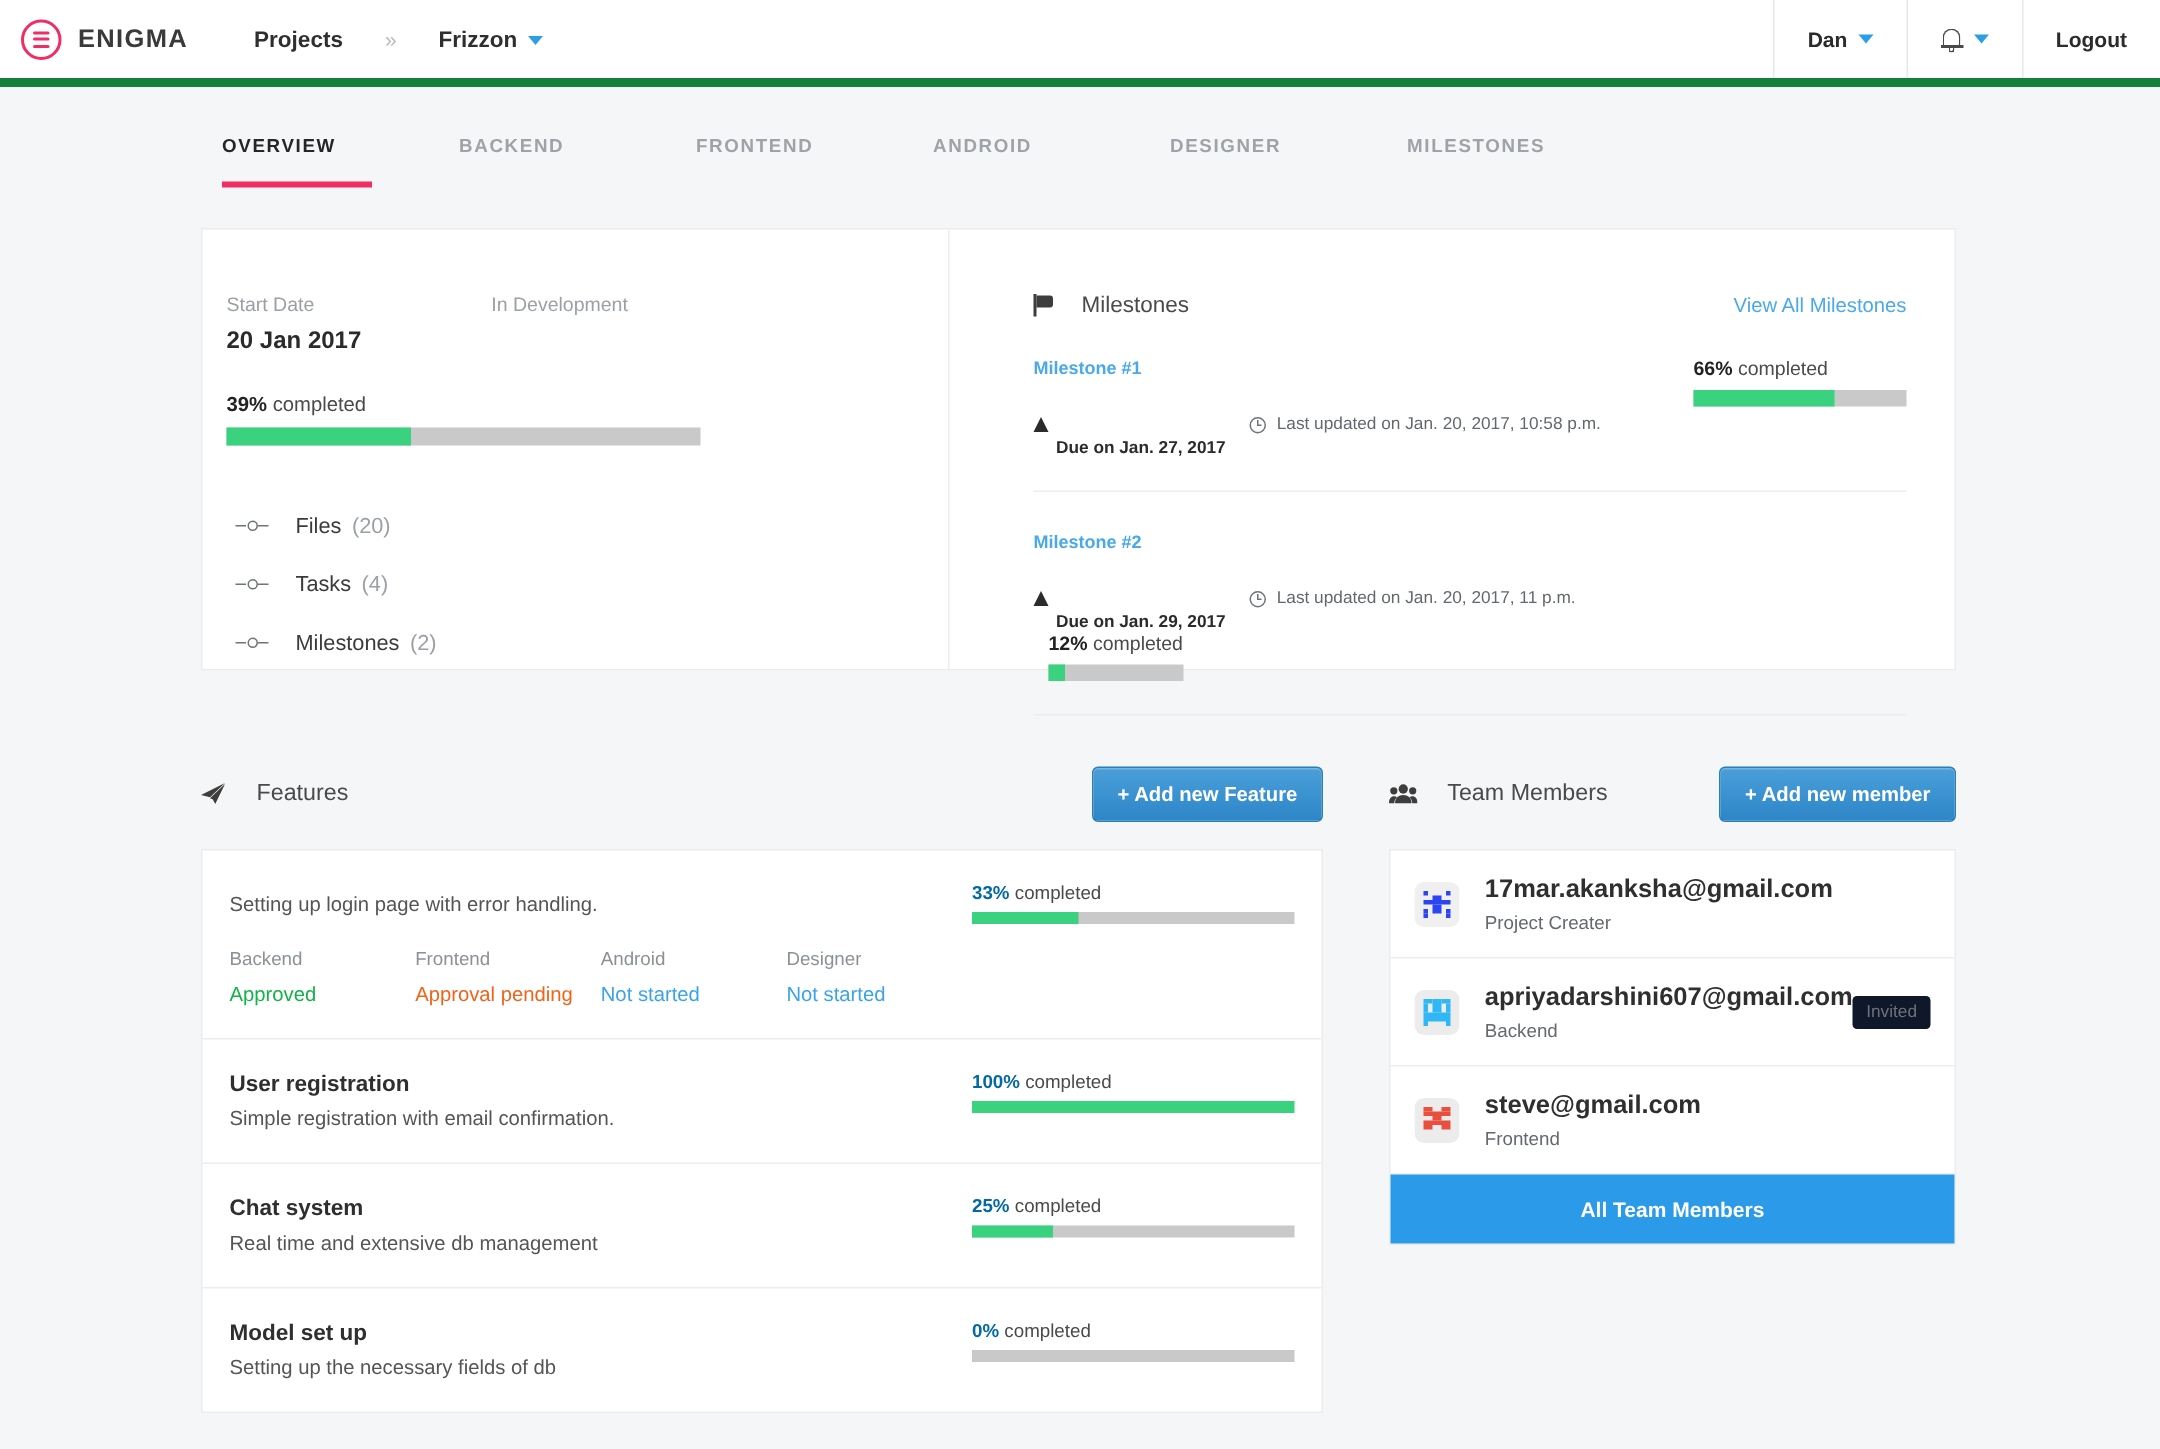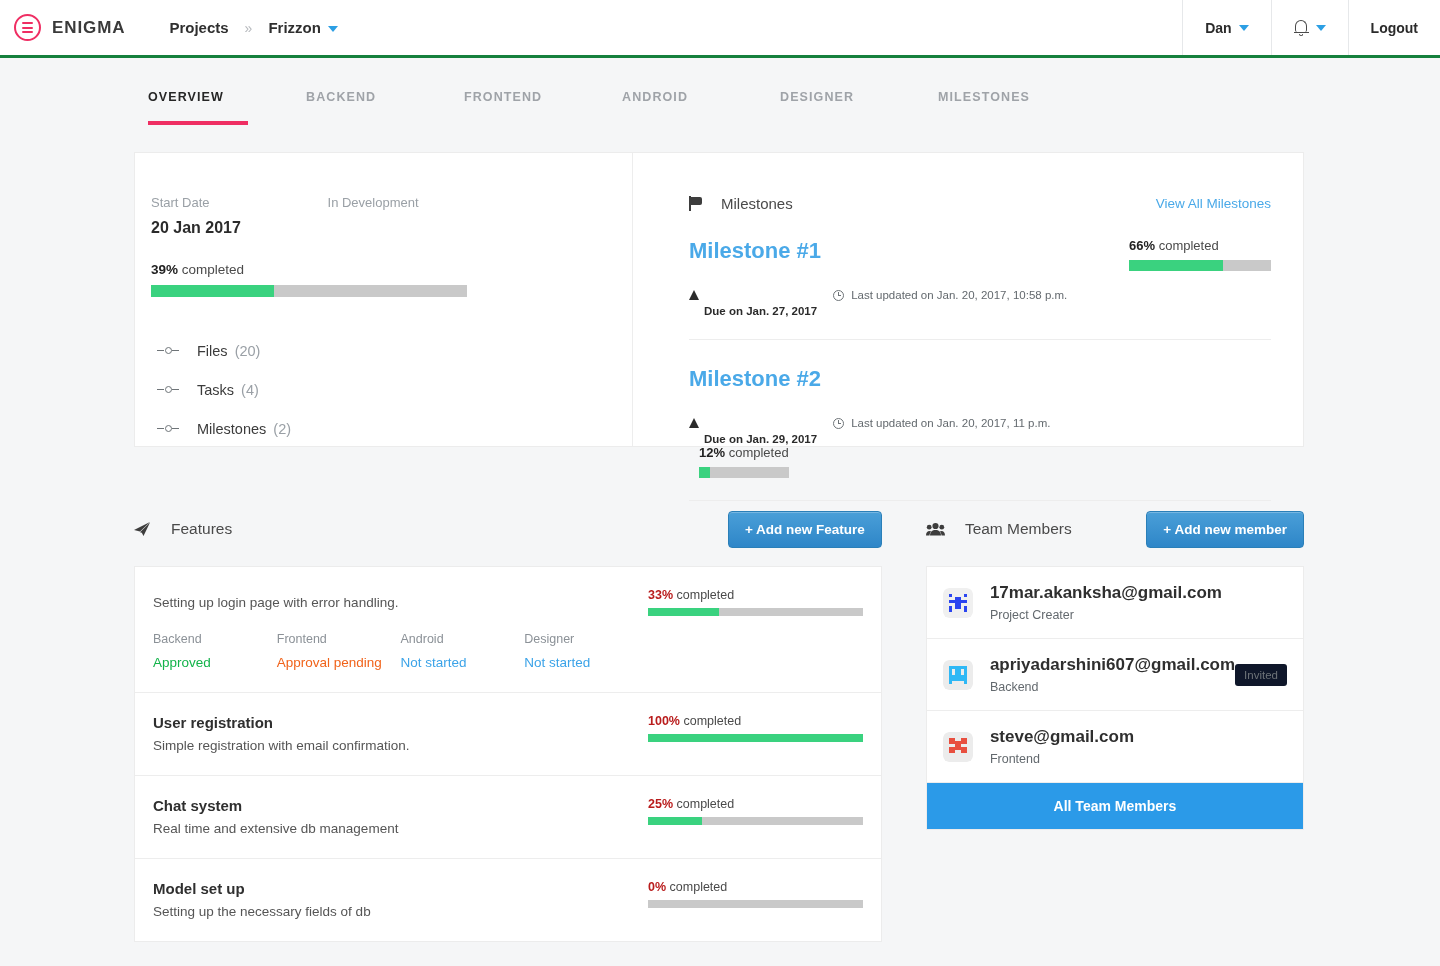--- a/index.html
+++ b/index.html
@@ -7,39 +7,39 @@
     width: 1440px; height: 966px;
     background: #f5f6f7;
     font-family: "Liberation Sans", sans-serif;
     color: #3d3d3d;
     overflow: hidden;
   }
 
   
   .topbar {
     height: 58px; background: #ffffff;
-    border-bottom: 3px solid #15803d;
+    border-bottom: 6px solid #15803d;
     display: flex; align-items: stretch; justify-content: center;
   }
   .brand { display: flex; align-items: center; gap: 11px; padding: 0 22px 0 14px; }
   .logo-mark {
     width: 27px; height: 27px; border-radius: 50%;
     border: 2px solid #ef2e63; position: relative; flex: none;
   }
   .logo-mark i {
     position: absolute; left: 6px; height: 2px; background: #ef2e63; border-radius: 1px;
   }
   .logo-mark i:nth-child(1) { top: 6px;  width: 11px; }
   .logo-mark i:nth-child(2) { top: 10.5px; width: 11px; }
   .logo-mark i:nth-child(3) { top: 15px; width: 11px; }
   .logo-text {
     font-size: 17px; font-weight: 700; letter-spacing: .9px; color: #3a3a3a;
   }
 
-  .crumbs { display: flex; align-items: center; gap: 16px; padding-left: 22px; }
+  .crumbs { display: flex; align-items: center; gap: 28px; padding-left: 22px; }
   .crumb-link { font-size: 15px; font-weight: 700; color: #2f2f2f; text-decoration: none; cursor: pointer; }
   .crumb-sep { font-size: 14px; color: #b6b9bd; }
   .crumb-proj { font-size: 15px; font-weight: 700; color: #2f2f2f; cursor: pointer; }
   .caret {
     display: inline-block; width: 0; height: 0; margin-left: 7px;
     border-left: 5px solid transparent; border-right: 5px solid transparent;
     border-top: 6px solid #2c9fe4; vertical-align: middle;
   }
 
   .topbar-right { margin-left: auto; display: flex; align-items: stretch; }
@@ -106,21 +106,21 @@
   .flag-icon { width: 15px; height: 15px; position: relative; flex: none; }
   .flag-icon .pole { position: absolute; left: 0; top: 0; width: 1.8px; height: 15px; background: #3d3d3d; }
   .flag-icon .cloth { position: absolute; left: 2px; top: 1px; width: 11px; height: 8px; background: #3d3d3d;
                       border-radius: 0 2px 2px 0; }
   .ms-title { margin-left: 17px; font-size: 15px; color: #4a4a4a; }
   .ms-viewall { margin-left: auto; font-size: 13.5px; color: #4aa9e8; text-decoration: none; cursor: pointer; }
 
   .ms-row { display: flex; align-items: flex-start; padding: 26px 0 22px 0; border-bottom: 1px solid #ededed; }
   .ms-row:last-child { border-bottom: 1px solid #ededed; flex-direction: column; }
   .ms-left { width: 430px; }
-  .ms-name { font-size: 22px; font-weight: 700; color: #4aa9e8; cursor: pointer; }
+  .ms-name { font-size: 12px; font-weight: 700; color: #4aa9e8; cursor: pointer; }
   .ms-sub { margin-top: 9px; display: flex; align-items: center; font-size: 11.5px; }
   .warn-icon { width: 0; height: 0; border-left: 5.5px solid transparent; border-right: 5.5px solid transparent;
                border-bottom: 10px solid #2b2b2b; margin-right: 5px; flex: none; }
   .ms-due { font-weight: 700; color: #2b2b2b; margin-top: 32px; }
   .clock-icon { width: 11px; height: 11px; border: 1.4px solid #6e7478; border-radius: 50%;
                 position: relative; margin: 0 7px 0 16px; flex: none; }
   .clock-icon:before { content: ""; position: absolute; left: 3.6px; top: 1.6px; width: 1.3px; height: 3.6px; background: #6e7478; }
   .clock-icon:after  { content: ""; position: absolute; left: 4.2px; top: 4.2px; width: 3px; height: 1.3px; background: #6e7478; }
   .ms-updated { color: #63696e; }
   .ms-right { flex: 1; padding-left: 10px; }
@@ -147,21 +147,21 @@
   }
 
   .feat-card { margin-top: 12px; }
   .feat-row { padding: 21px 18px 22px 18px; border-bottom: 1px solid #ededed; display: flex; }
   .feat-row:last-child { border-bottom: none; }
   .feat-left { width: 495px; }
   .feat-name { font-size: 15px; font-weight: 700; color: #2f2f2f; }
   .feat-desc { margin-top: 7px; font-size: 13.5px; color: #555; }
   .feat-right { flex: 1; }
   .feat-pct { font-size: 12.5px; color: #4a4a4a; }
-  .feat-pct b { font-weight: 700; color: #b91c1c; }
+  .feat-pct b { font-weight: 700; color: #0369a1; }
   .feat-bar { height: 8px; background: #c9c9c9; margin-top: 6px; }
   .feat-bar > span { display: block; height: 100%; background: #3ad27f; }
 
   .roles { display: flex; margin-top: 22px; }
   .role { width: 186px; }
   .role-name { font-size: 12.5px; color: #8b9197; }
   .role-status { margin-top: 9px; font-size: 13.5px; }
   .st-green  { color: #13b34a; }
   .st-orange { color: #f1631a; }
   .st-blue   { color: #3ba3e8; }

